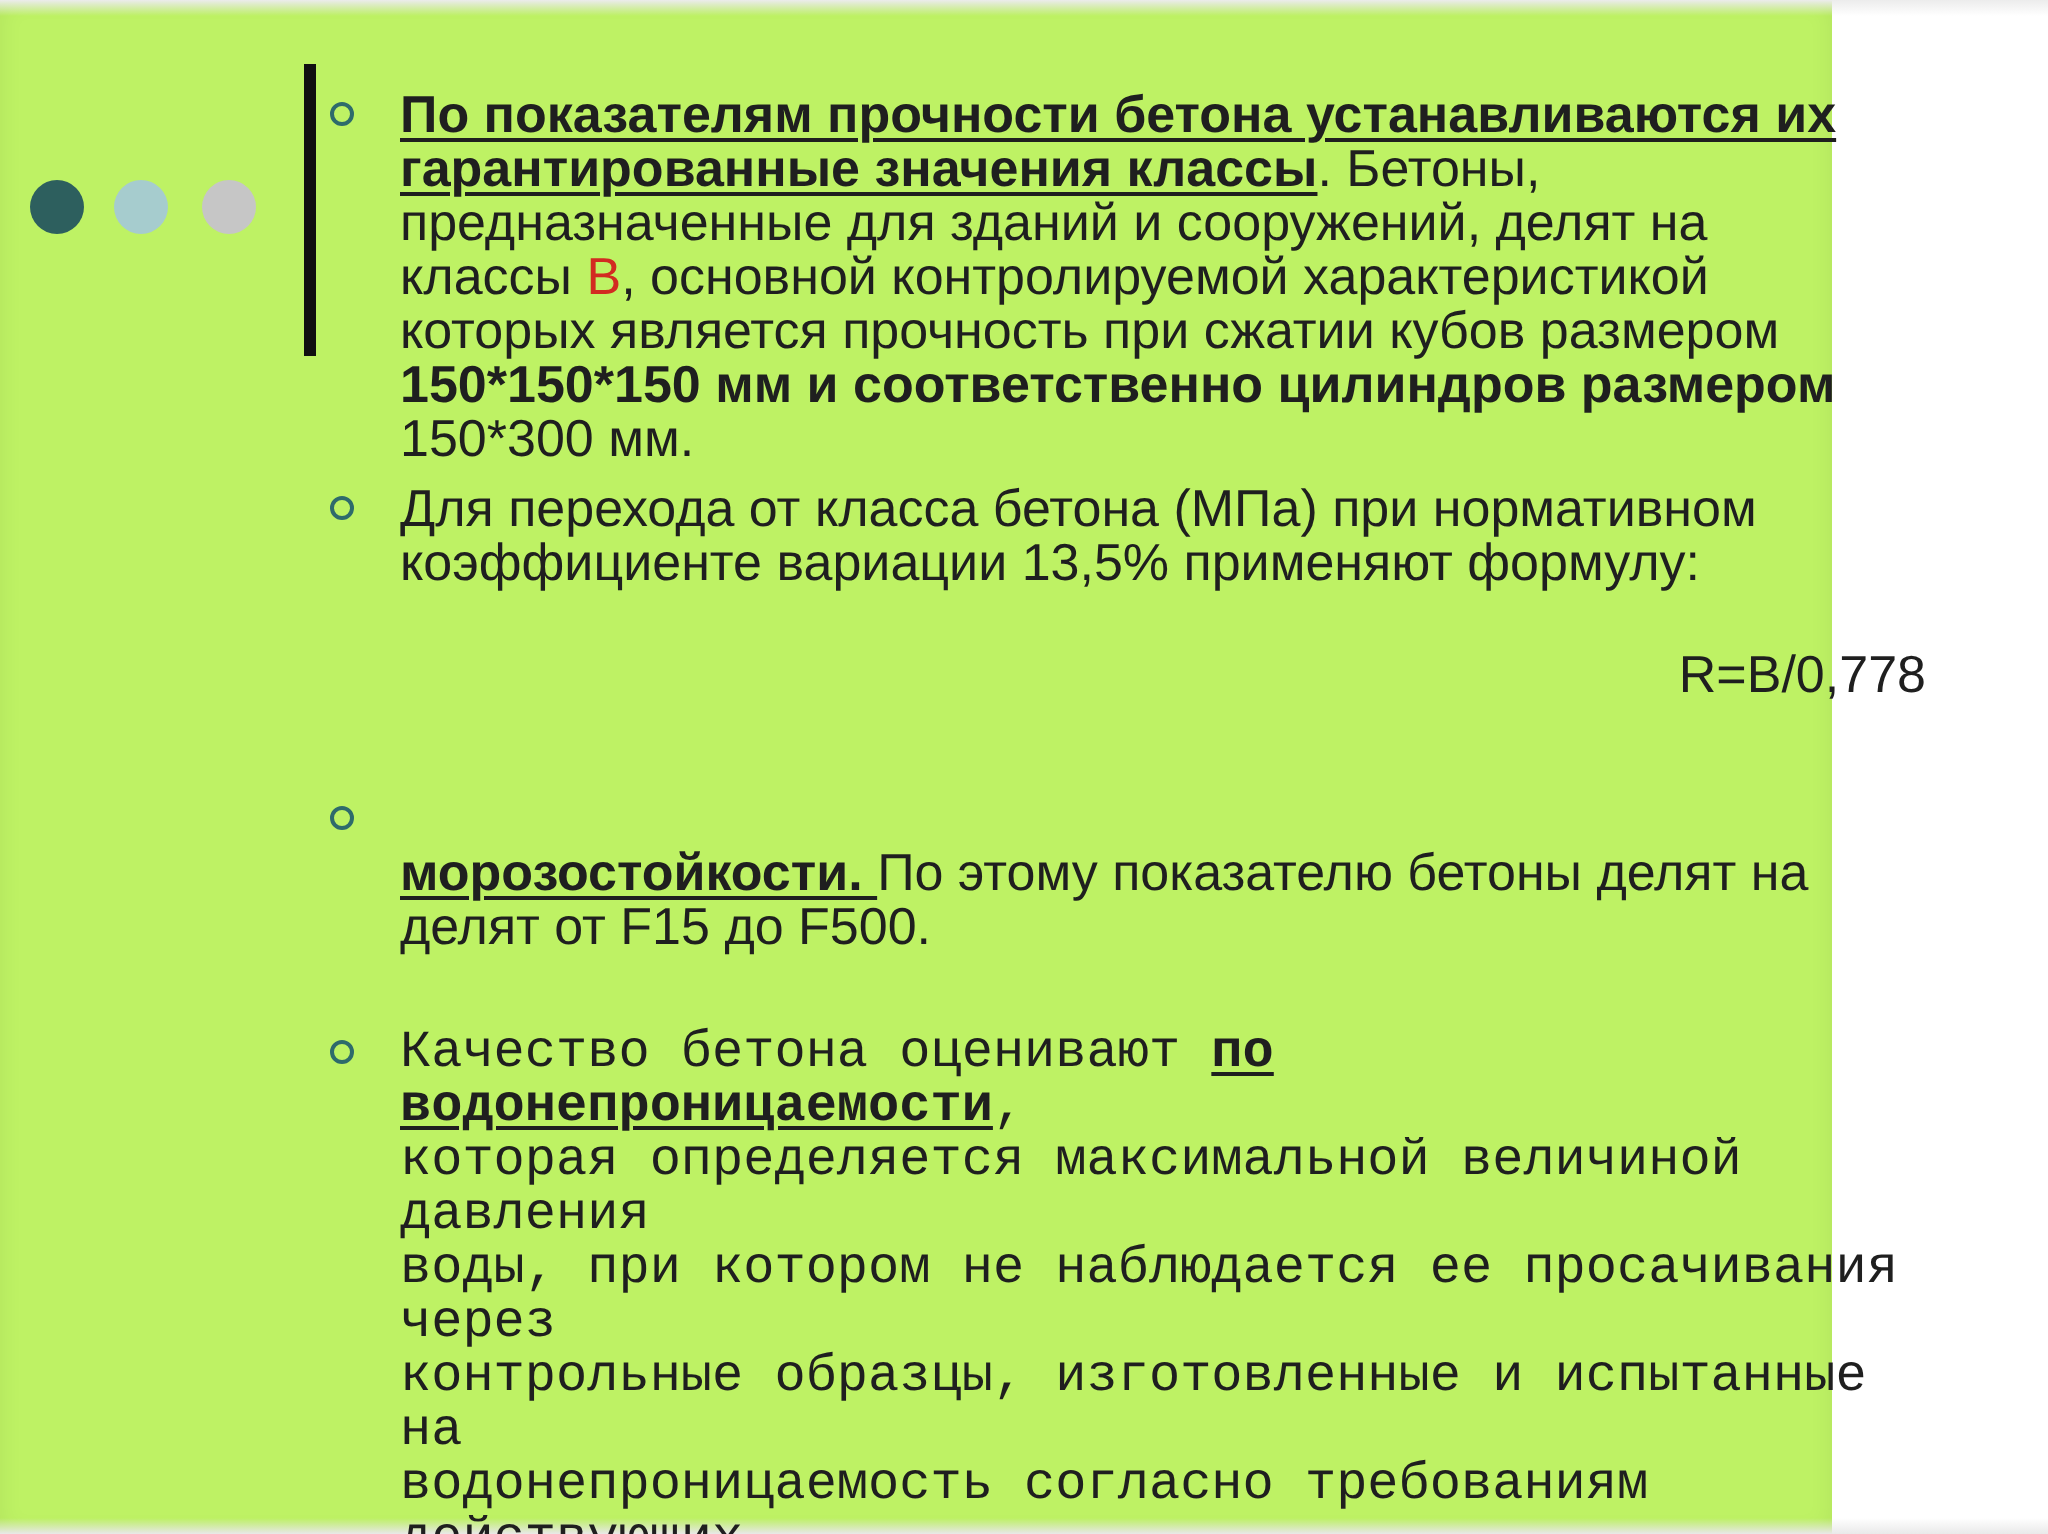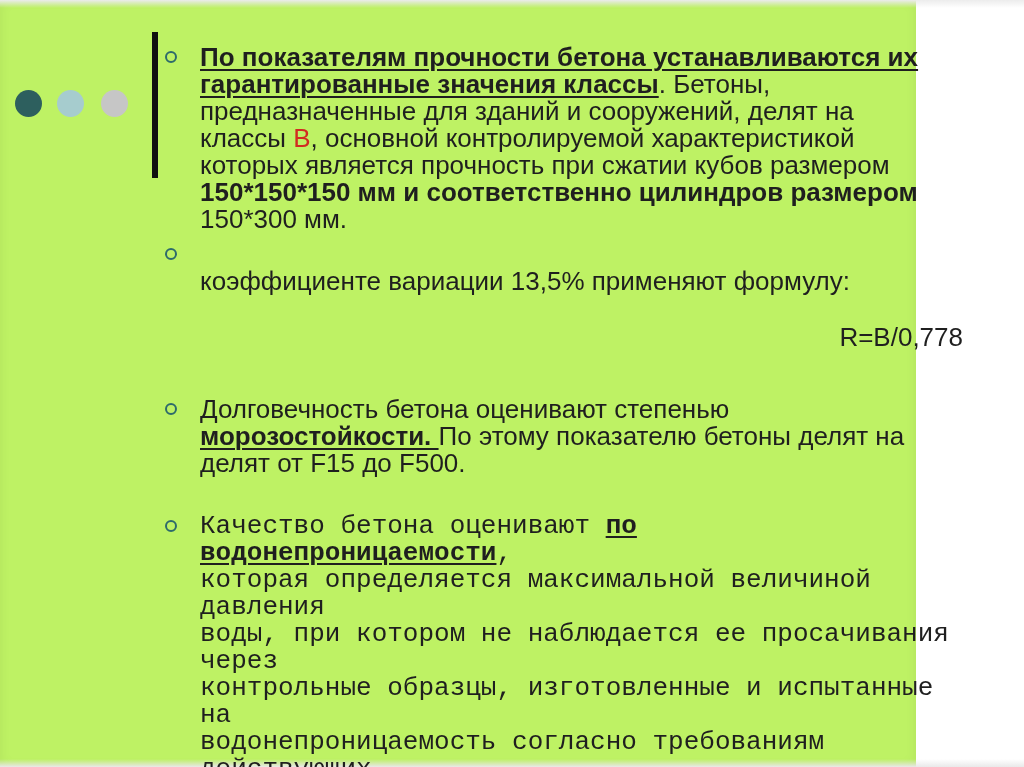--- a/index.html
+++ b/index.html
@@ -59,19 +59,19 @@
   <div class="dots">
     <div class="dot dot1"></div>
     <div class="dot dot2"></div>
     <div class="dot dot3"></div>
   </div>
 
   <div class="vbar"></div>
 
   <div class="content">
       <div class="para bullet p1"><span class="ring"></span><span><span class="bold und">По показателям прочности бетона устанавливаются их</span><br><span class="bold und">гарантированные значения классы</span><span>. Бетоны,</span><br><span>предназначенные для зданий и сооружений, делят на</span><br><span>классы </span><span class="red">В</span><span>, основной контролируемой характеристикой</span><br><span>которых является прочность при сжатии кубов размером</span><br><span class="bold">150*150*150 мм и соответственно цилиндров размером</span><br><span>150*300 мм.</span></span></div>
-      <div class="para bullet p2"><span class="ring"></span><span><br><span>коэффициенте вариации 13,5% применяют формулу:</span></span></div>
+      <div class="para bullet p2"><span class="ring"></span><span><span>Для перехода от класса бетона (МПа) при нормативном</span><br><span>коэффициенте вариации 13,5% применяют формулу:</span></span></div>
       <div class="para formula pf"><span><span>R=B/0,778</span></span></div>
-      <div class="para bullet p3"><span class="ring"></span><span><span>Долговечность бетона оценивают степенью</span><br><span class="bold und">морозостойкости. </span><span>По этому показателю бетоны делят на</span><br><span>делят от F15 до F500.</span></span></div>
+      <div class="para bullet p3"><span class="ring"></span><span><br><span class="bold und">морозостойкости. </span><span>По этому показателю бетоны делят на</span><br><span>делят от F15 до F500.</span></span></div>
       <div class="para bullet p4"><span class="ring"></span><span><span>Качество бетона оценивают </span><span class="bold und">по водонепроницаемости</span><span>,</span><br><span>которая определяется максимальной величиной давления</span><br><span>воды, при котором не наблюдается ее просачивания через</span><br><span>контрольные образцы, изготовленные и испытанные на</span><br><span>водонепроницаемость согласно требованиям действующих</span><br><span>стандартов.</span></span></div>
       <div class="para bullet p5"><span class="ring"></span></div>
     </div>
 </div>
 
 </body></html>

